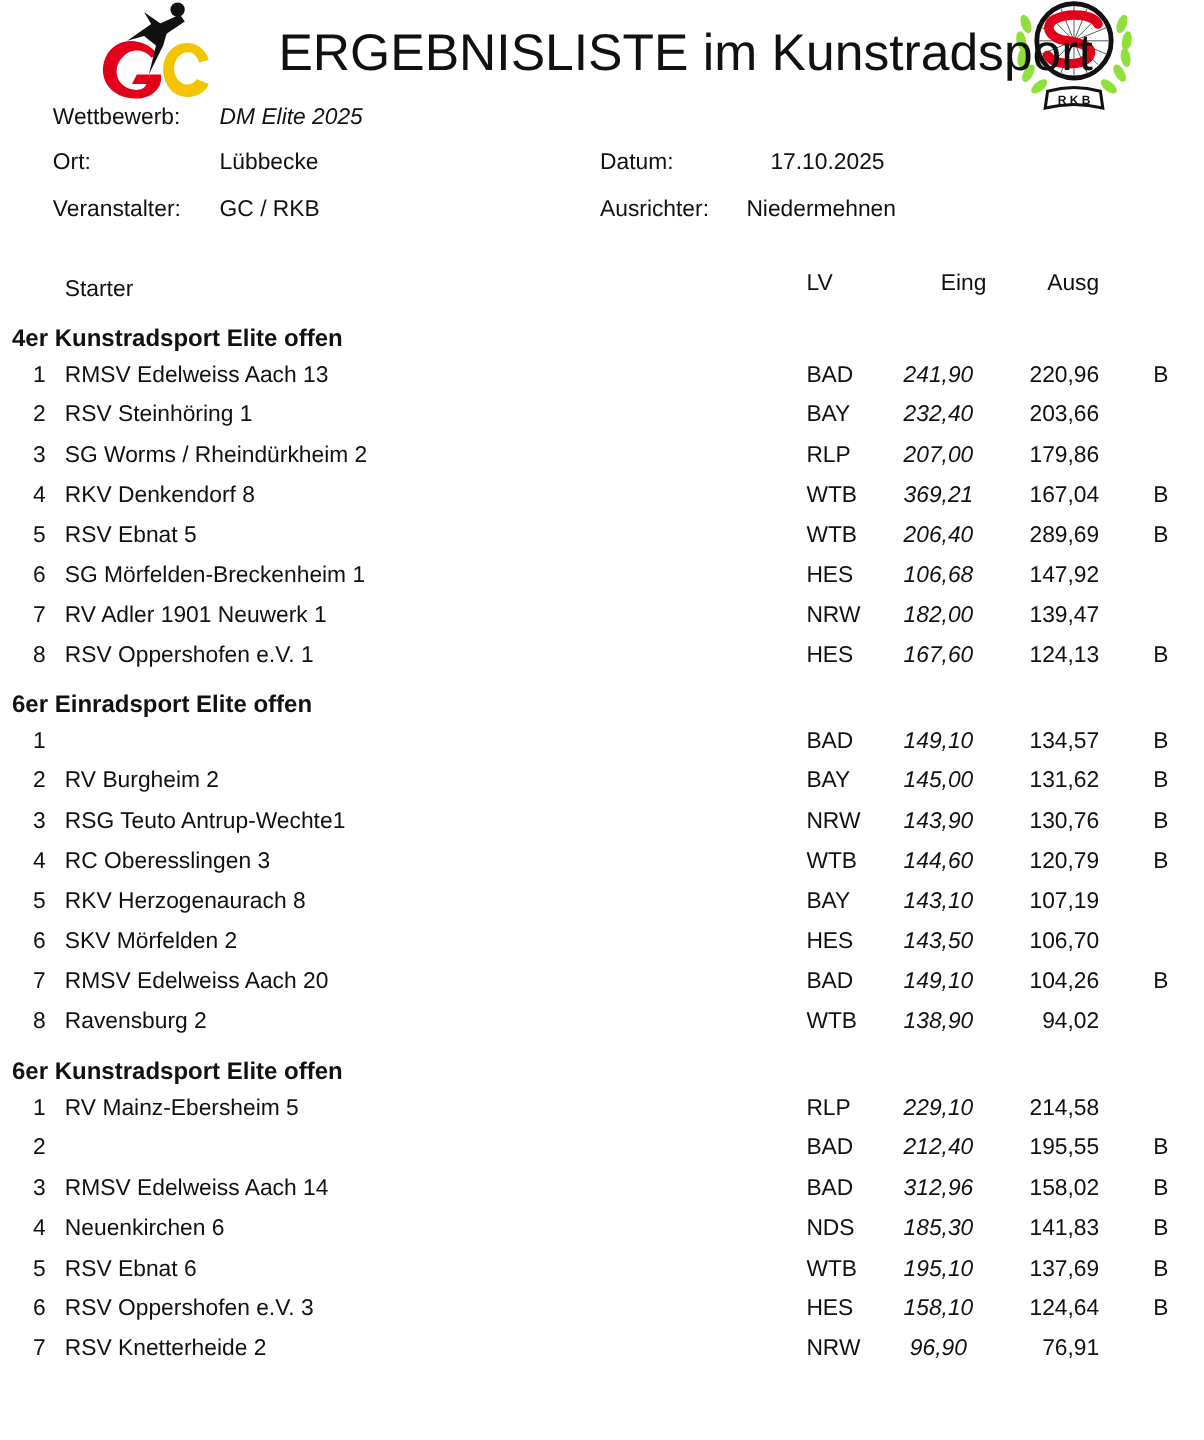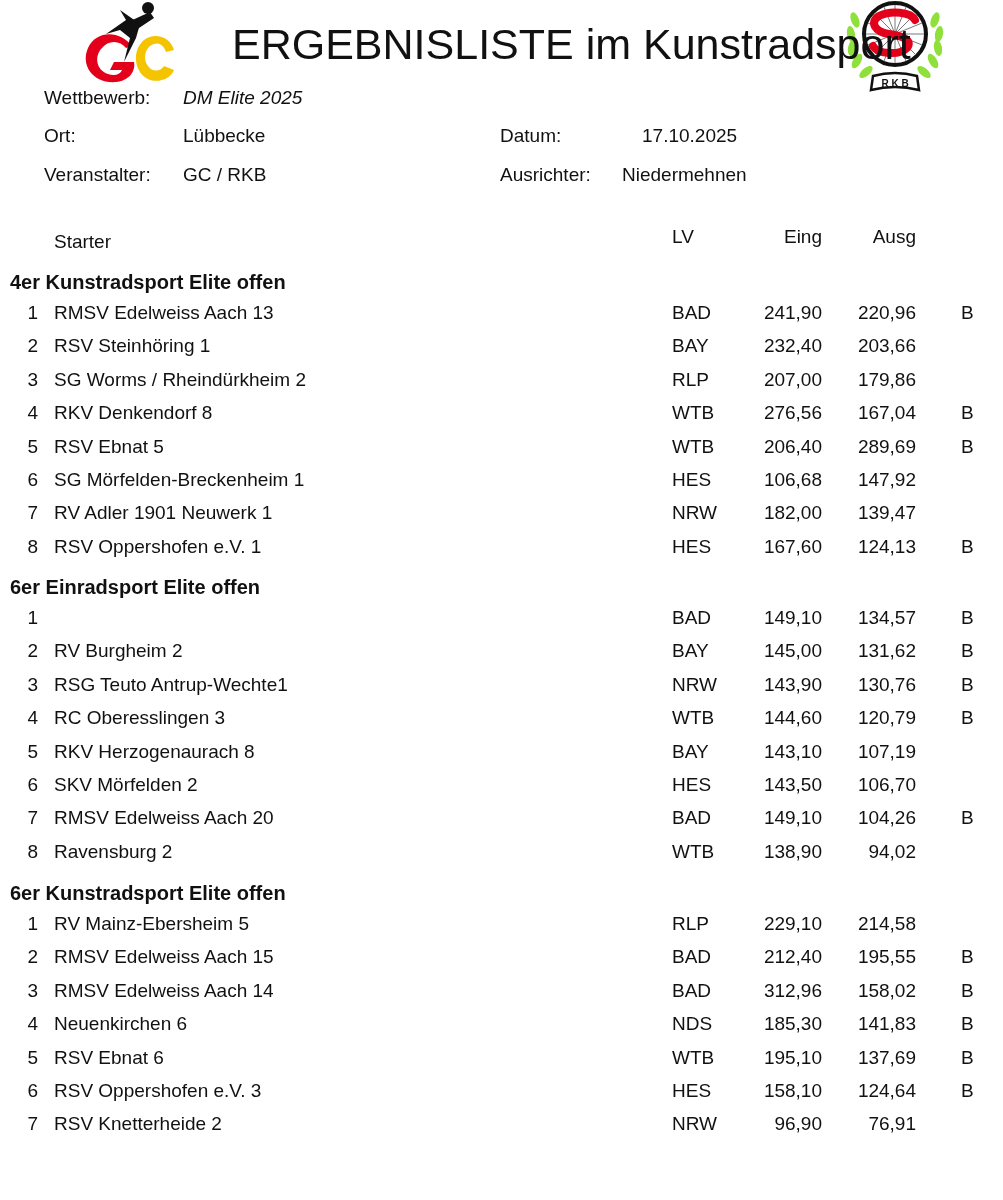--- a/index.html
+++ b/index.html
@@ -8,21 +8,21 @@
   .abs { position: absolute; white-space: nowrap; }
   .title { left: 232px; top: 22px; font-size: 43px; line-height: 44px; }
   .meta { font-size: 19px; line-height: 24px; }
   .colhead { font-size: 19px; line-height: 24px; }
   .section { left: 10px; font-size: 20px; font-weight: bold; line-height: 24px; }
   .row { position: absolute; left: 0; width: 1003px; height: 24px; font-size: 19px; line-height: 24px; }
   .row span { position: absolute; top: 0; white-space: nowrap; }
   .c-rank { left: 20px; width: 18px; text-align: right; }
   .c-name { left: 54px; }
   .c-lv { left: 672px; }
-  .c-eing { left: 742px; width: 80px; text-align: right; }
+  .c-eing { left: 742px; width: 80px; text-align: center; font-style: italic; }
   .c-ausg { left: 836px; width: 80px; text-align: right; }
   .c-b { left: 961px; }
   #logo-gc { left: 76px; top: 0px; width: 104px; height: 86px; }
   #logo-rkb { left: 841px; top: 0px; width: 108px; height: 96px; }
 </style>
 </head>
 <body>
 
 <svg id="logo-gc" class="abs" viewBox="0 0 104 86">
   <path d="M56 46 C44 30 20 30 12 48 C4 66 18 84 40 82 C52 81 60 72 58 62 L38 62 L34 70 L46 70 C44 75 38 76 32 74 C20 70 18 56 26 48 C32 40 44 40 50 48 Z" fill="#e3001b"></path>
@@ -102,21 +102,21 @@
       <span class="c-name">SG Worms / Rheindürkheim 2</span>
       <span class="c-lv">RLP</span>
       <span class="c-eing">207,00</span>
       <span class="c-ausg">179,86</span>
       <span class="c-b"></span>
     </div>
     <div class="row" style="top: 401px;">
       <span class="c-rank">4</span>
       <span class="c-name">RKV Denkendorf 8</span>
       <span class="c-lv">WTB</span>
-      <span class="c-eing">276,56</span>
+      <span class="c-eing">369,21</span>
       <span class="c-ausg">167,04</span>
       <span class="c-b">B</span>
     </div>
     <div class="row" style="top: 435px;">
       <span class="c-rank">5</span>
       <span class="c-name">RSV Ebnat 5</span>
       <span class="c-lv">WTB</span>
       <span class="c-eing">206,40</span>
       <span class="c-ausg">289,69</span>
       <span class="c-b">B</span>
@@ -213,21 +213,20 @@
     <div class="row" style="top: 912px;">
       <span class="c-rank">1</span>
       <span class="c-name">RV Mainz-Ebersheim 5</span>
       <span class="c-lv">RLP</span>
       <span class="c-eing">229,10</span>
       <span class="c-ausg">214,58</span>
       <span class="c-b"></span>
     </div>
     <div class="row" style="top: 945px;">
       <span class="c-rank">2</span>
-      <span class="c-name">RMSV Edelweiss Aach 15</span>
       <span class="c-lv">BAD</span>
       <span class="c-eing">212,40</span>
       <span class="c-ausg">195,55</span>
       <span class="c-b">B</span>
     </div>
     <div class="row" style="top: 979px;">
       <span class="c-rank">3</span>
       <span class="c-name">RMSV Edelweiss Aach 14</span>
       <span class="c-lv">BAD</span>
       <span class="c-eing">312,96</span>

